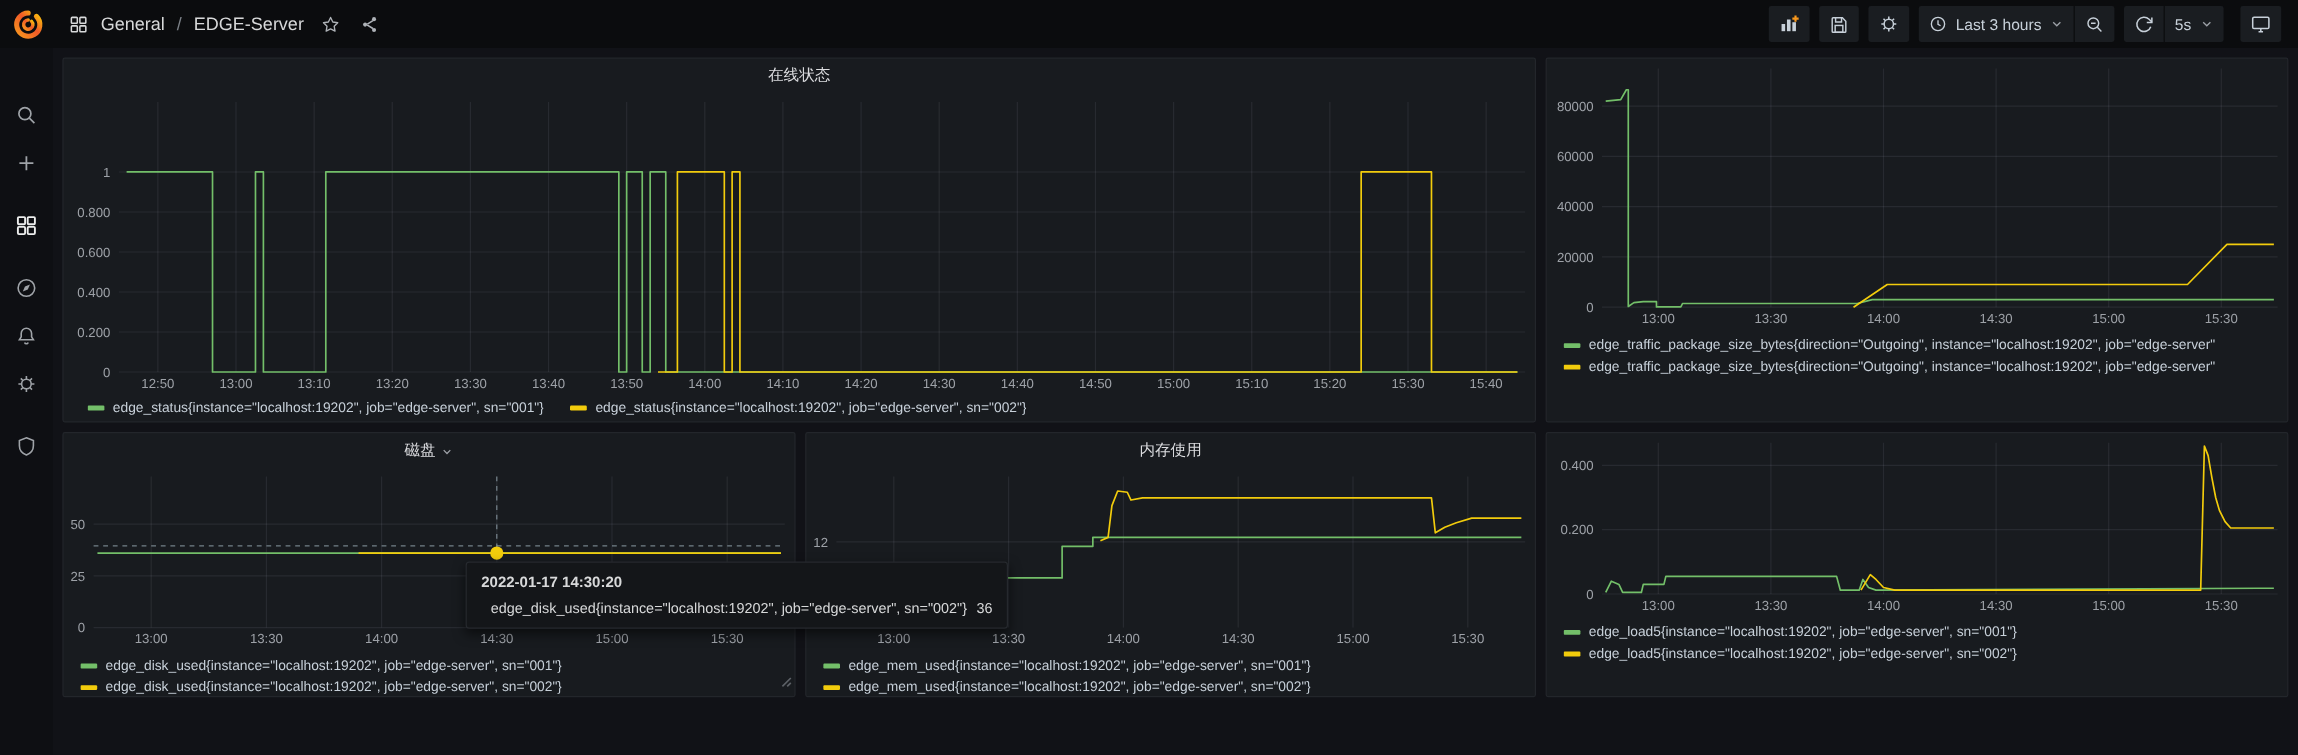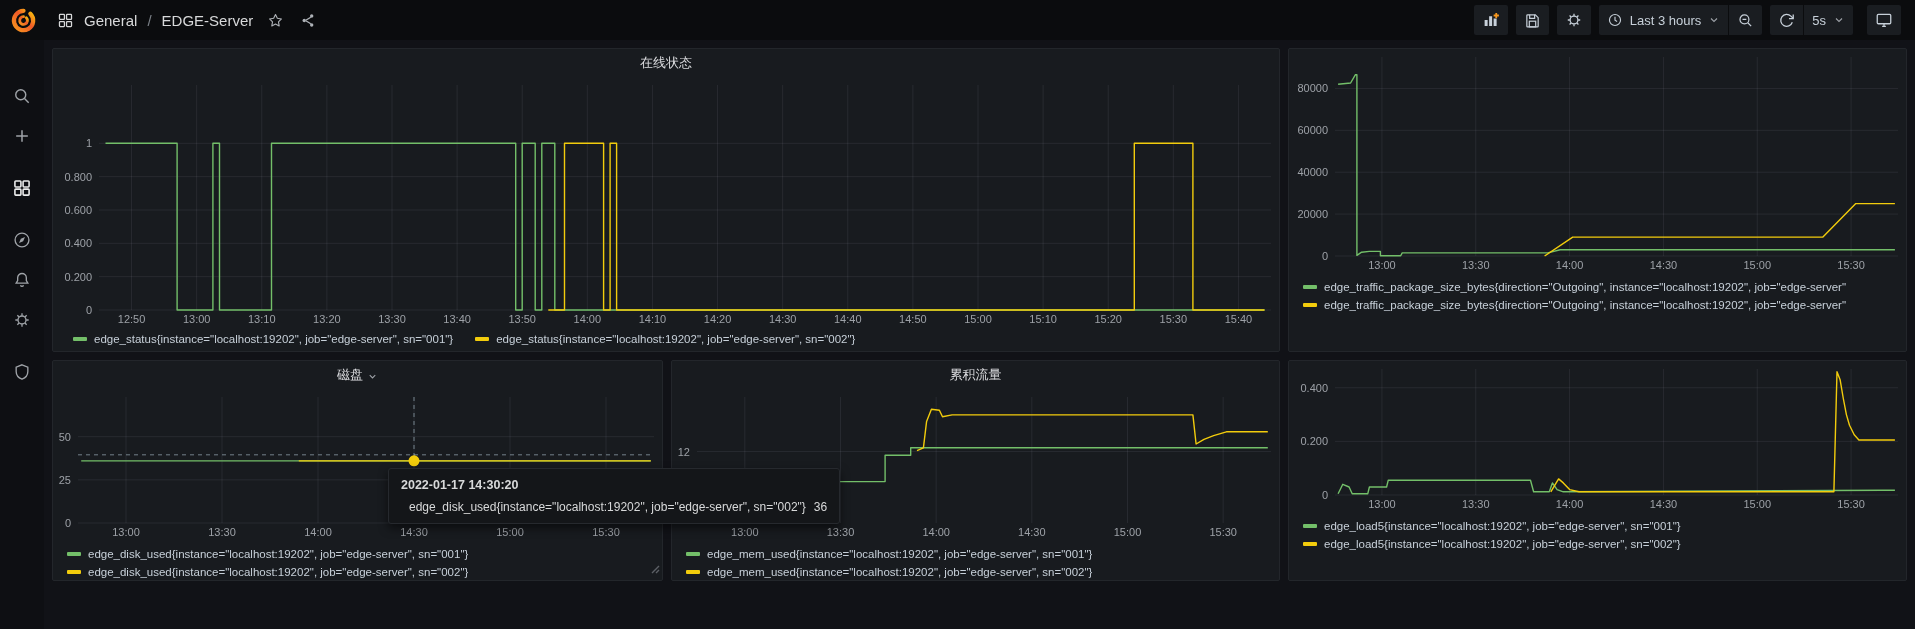--- a/index.html
+++ b/index.html
@@ -367,21 +367,21 @@
               <span class="swatch" style="background: rgb(242, 204, 12);"></span>
               <span class="lname">edge_disk_used{instance="localhost:19202", job="edge-server", sn="002"}</span>
             </li>
           </ul>
           <span class="resize-h"><svg width="9" height="9" viewBox="0 0 9 9">
               <path d="M8 1L1 8M8 5L5 8" stroke="currentColor" stroke-width="1.4"></path>
             </svg></span>
         </section>
         <section class="panel" style="width: 609px; height: 221px;">
           <header>
-            <h2>累积流量</h2>
+            <h2>内存使用</h2>
           </header>
           <div class="chart"><svg width="607" height="151">
               <line x1="72.83333333333333" x2="72.83333333333333" y1="8" y2="134" class="grid"></line>
               <text x="72.83333333333333" y="147" class="tick" text-anchor="middle">13:00</text>
               <line x1="168.5" x2="168.5" y1="8" y2="134" class="grid"></line>
               <text x="168.5" y="147" class="tick" text-anchor="middle">13:30</text>
               <line x1="264.1666666666667" x2="264.1666666666667" y1="8" y2="134" class="grid"></line>
               <text x="264.1666666666667" y="147" class="tick" text-anchor="middle">14:00</text>
               <line x1="359.83333333333337" x2="359.83333333333337" y1="8" y2="134" class="grid"></line>
               <text x="359.83333333333337" y="147" class="tick" text-anchor="middle">14:30</text>

